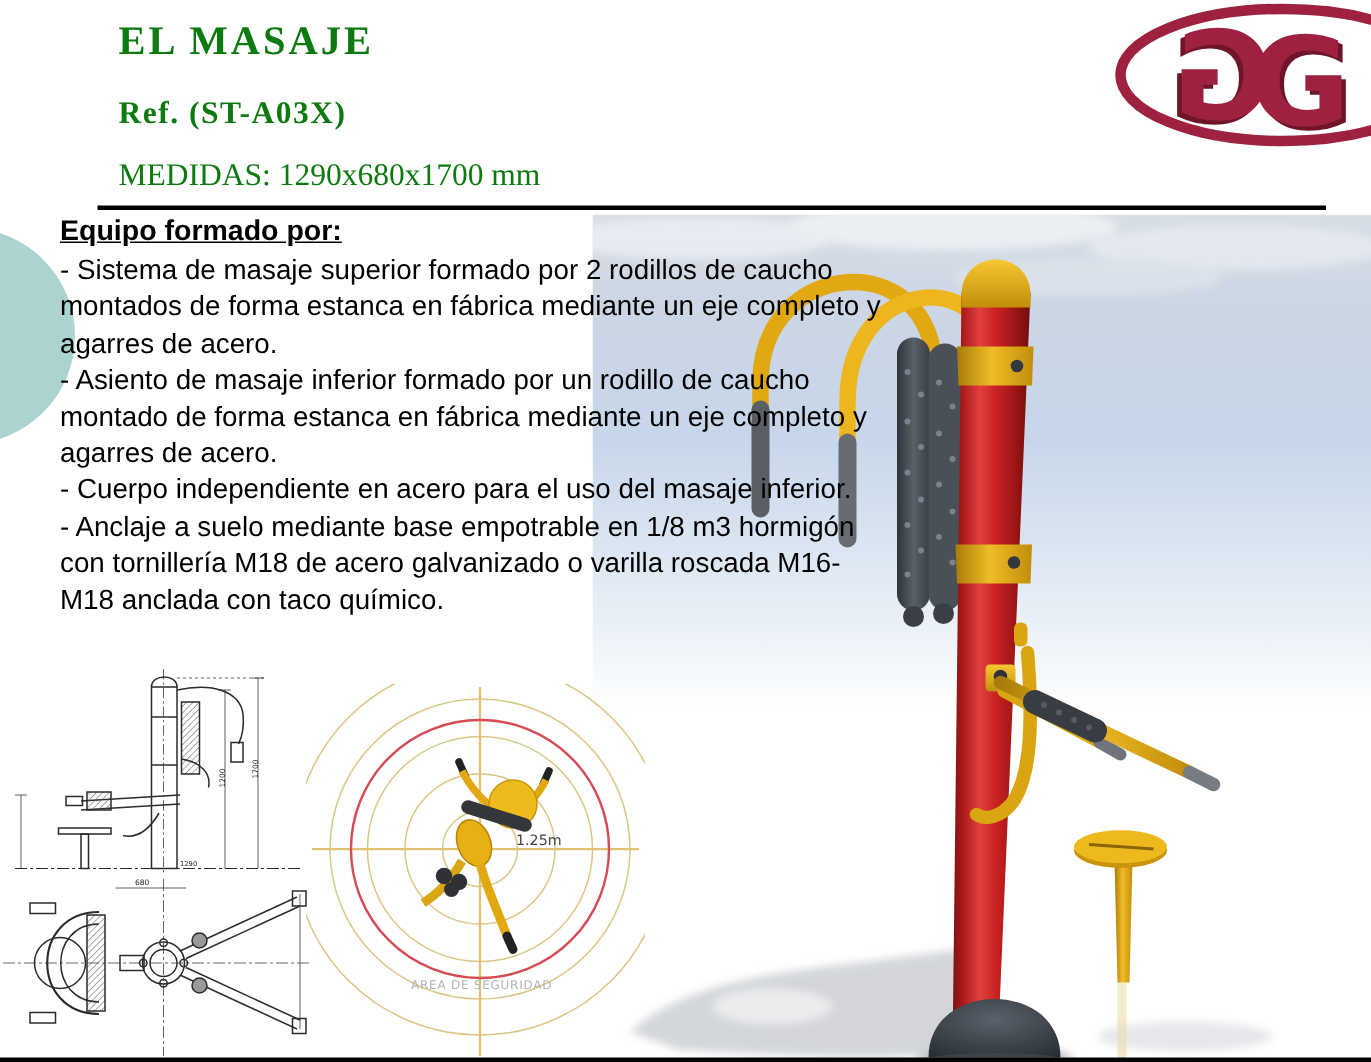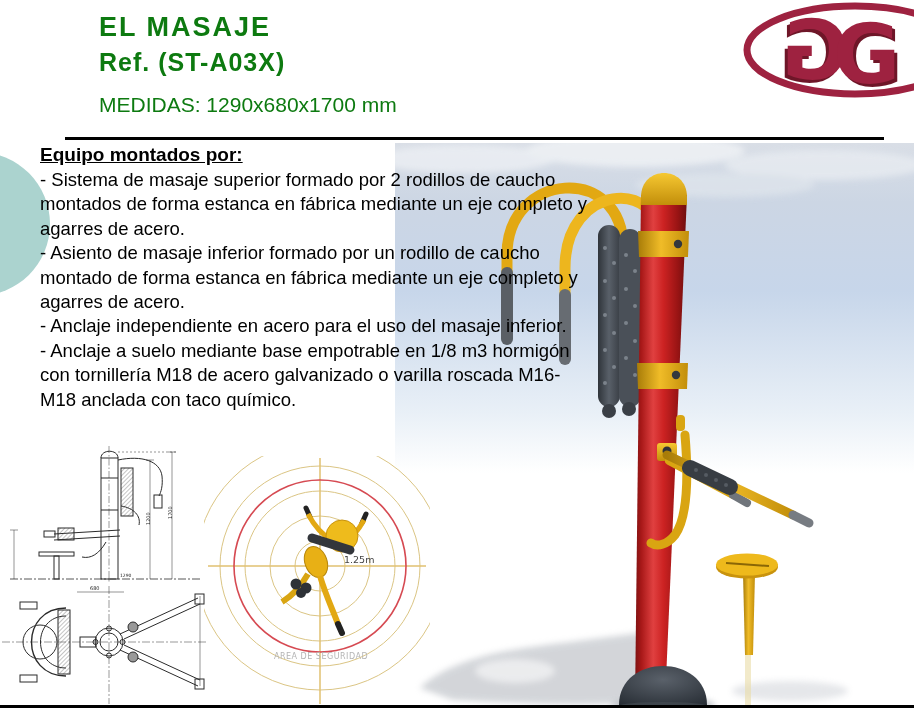--- a/index.html
+++ b/index.html
@@ -2,23 +2,23 @@
 <html><head>
 <meta charset="utf-8">
 <style>
   html,body{margin:0;padding:0;}
   body{
     width:914px;height:708px;position:relative;overflow:hidden;
     background:#ffffff;
     font-family:"Liberation Sans","DejaVu Sans",sans-serif;
   }
   
-  .header{position:absolute;left:99px;top:12px;z-index:5;color:#0d7a10;}
+  .header{position:absolute;left:79px;top:12px;z-index:5;color:#0d7a10;font-family:Liberation Serif, serif;}
   .title{font-size:27px;font-weight:bold;letter-spacing:2px;line-height:1.15;}
-  .ref{font-size:25px;font-weight:bold;letter-spacing:1px;margin-top:5px;}
+  .ref{font-size:21px;font-weight:bold;letter-spacing:1px;margin-top:20px;}
   .medidas{font-size:21px;font-weight:normal;margin-top:16px;}
   
   .logo{position:absolute;right:0;top:0;width:174px;height:104px;z-index:4;}
   
   .rule-top{position:absolute;left:65px;top:137px;width:819px;height:3px;background:#000;z-index:6;}
   .rule-bottom{position:absolute;left:0;top:705px;width:914px;height:3px;background:#000;z-index:6;}
   
   .teal-accent{position:absolute;left:0;top:150px;width:50px;height:148px;z-index:1;}
   
   .specs{position:absolute;left:40px;top:144px;width:556px;z-index:3;color:#000;}
@@ -183,25 +183,25 @@
     <text x="-106" y="82" transform="scale(-1,1)" fill="#6e1628" text-anchor="start">G</text>
     <text x="-109" y="79" transform="scale(-1,1)" fill="#9e2240" text-anchor="start">G</text>
     <text x="96" y="86" fill="#6e1628">G</text>
     <text x="93" y="83" fill="#9e2240">G</text>
   </g>
 </svg>
 
 <div class="rule-top"></div>
 
 <div class="specs">
-  <p class="specs-heading">Equipo montados por:</p>
+  <p class="specs-heading">Equipo formado por:</p>
   <div>
       <p class="spec-item">- Sistema de masaje superior formado por 2 rodillos de caucho montados de forma estanca en fábrica mediante un eje completo y agarres de acero.</p>
       <p class="spec-item">- Asiento de masaje inferior formado por un rodillo de caucho montado de forma estanca en fábrica mediante un eje completo y agarres de acero.</p>
-      <p class="spec-item">- Anclaje independiente en acero para el uso del masaje inferior.</p>
+      <p class="spec-item">- Cuerpo independiente en acero para el uso del masaje inferior.</p>
       <p class="spec-item">- Anclaje a suelo mediante base empotrable en 1/8 m3 hormigón con tornillería M18 de acero galvanizado o varilla roscada M16-M18 anclada con taco químico.</p>
     </div>
 </div>
 
 <svg class="tech-drawing" viewBox="0 0 204 260">
   <defs>
     <pattern id="hatch" width="3" height="3" patternUnits="userSpaceOnUse" patternTransform="rotate(45)">
       <line x1="0" y1="0" x2="0" y2="3" stroke="#555" stroke-width="0.7"></line>
     </pattern>
   </defs>

